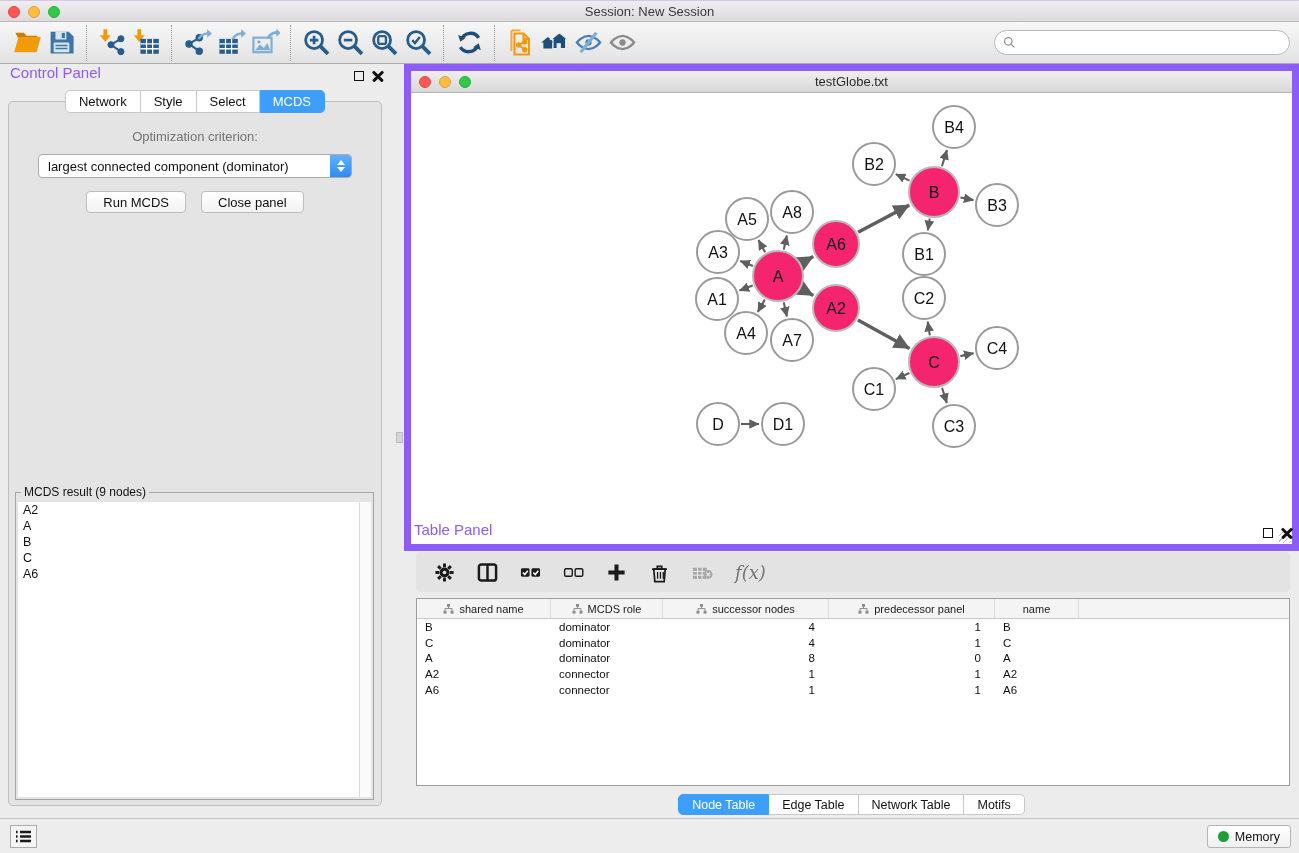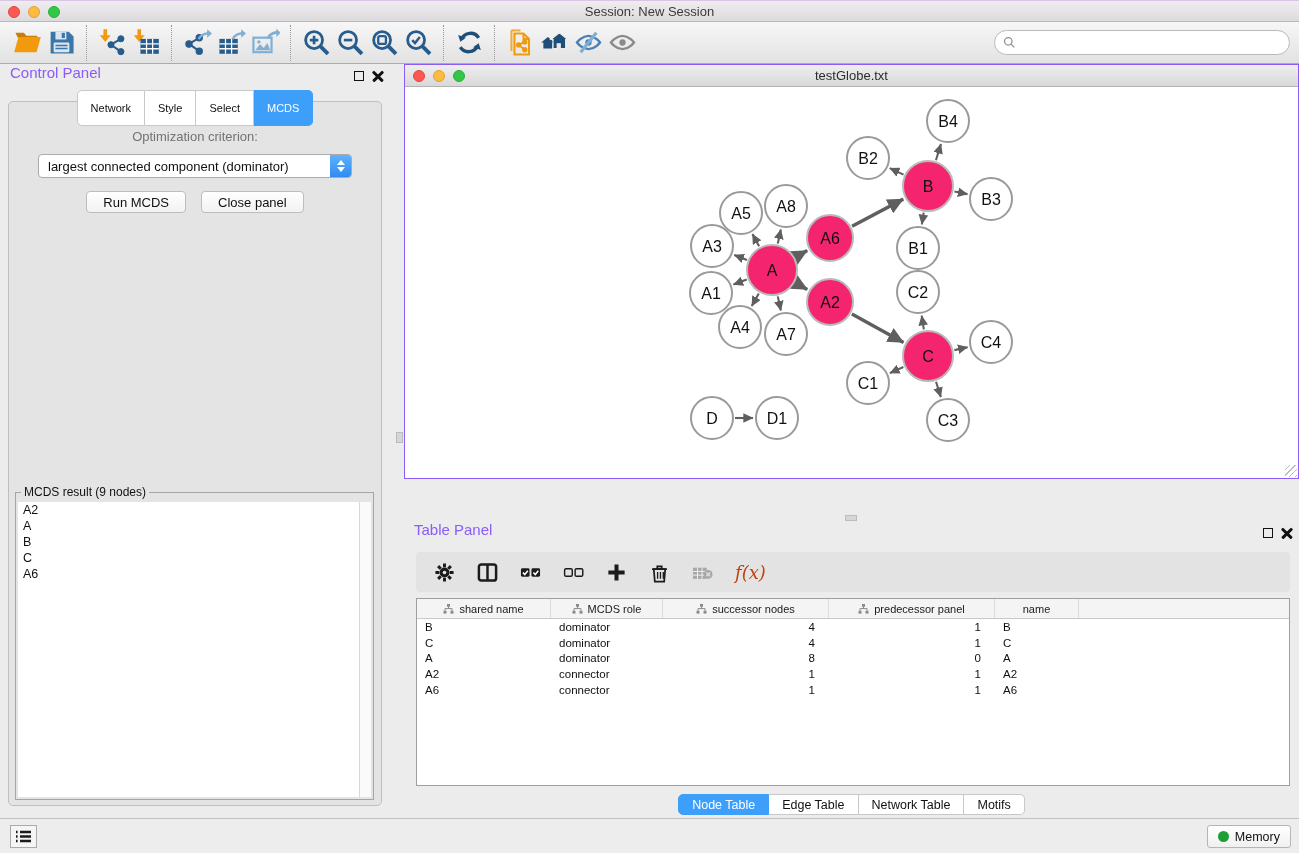--- a/index.html
+++ b/index.html
@@ -37,22 +37,22 @@
   .panel-head { position:relative; height:26px; }
   .panel-head .ptitle { position:absolute; left:10px; top:0; font-size:15px; color:#8b5cf6; }
   .panel-btns { position:absolute; right:6px; top:6px; display:flex; gap:8px; align-items:center; }
   .float-btn { width:10px; height:10px; border:1.6px solid #111; background:transparent; }
   .close-x { width:12px; height:12px; position:relative; }
   .close-x:before, .close-x:after { content:""; position:absolute; left:-1px; top:5px;
     width:14px; height:2.6px; background:#111; border-radius:1px; }
   .close-x:before { transform:rotate(45deg); } .close-x:after { transform:rotate(-45deg); }
 
   .seg-tabs { display:flex; justify-content:center; position:relative; z-index:2; }
-  .seg-tab { height:36px; background:#fff; border:1px solid #C8C8C8; border-left:none;
-    font-size:11px; color:#111; display:flex; align-items:center; justify-content:center;
+  .seg-tab { height:23px; background:#fff; border:1px solid #C8C8C8; border-left:none;
+    font-size:13px; color:#111; display:flex; align-items:center; justify-content:center;
     padding:0 13px; cursor:default; }
   .seg-tab:first-child { border-left:1px solid #C8C8C8; border-radius:5px 0 0 5px; }
   .seg-tab:last-child { border-radius:0 5px 5px 0; }
   .seg-tab.active { background:#3E9FFB; border-color:#3E9FFB; color:#fff; }
 
   .tab-pane { position:absolute; left:8px; right:8px; top:37px; bottom:12px;
     background:#E4E4E4; border:1px solid #BFBFBF; border-radius:5px; }
   .opt-label { text-align:center; margin-top:27px; font-size:13px; color:#737373; }
   .dropdown { margin:10px auto 0; width:314px; height:24px; background:#fff;
     border:1px solid #ABABAB; border-radius:4px; display:flex; align-items:center; position:relative; }
@@ -69,22 +69,22 @@
   .groupbox { position:absolute; left:6px; right:7px; top:390px; bottom:5px;
     border:1px solid #A5A5A5; }
   .groupbox .gb-title { position:absolute; left:5px; top:-8px; font-size:12px; color:#111;
     background:#E4E4E4; padding:0 3px; }
   .gb-list { position:absolute; left:2px; top:9px; bottom:2px; right:13px; background:#fff;
     border-right:1px solid #D8D8D8; overflow:hidden; }
   .gb-scroll { position:absolute; top:9px; bottom:2px; right:2px; width:11px; background:#FAFAFA; }
   .gb-item { font-size:12.5px; color:#111; line-height:16px; padding-left:5px; }
 
   
-  .net-window { position:absolute; left:404px; top:64px; width:895px; height:415px;
-    background:#8b5cf6; border:1px solid #8b5cf6; }
+  .net-window { position:absolute; left:404px; top:64px; width:895px; height:487px;
+    background:#8b5cf6; border:7px solid #8b5cf6; }
   .net-titlebar { position:relative; height:22px;
     background:linear-gradient(#EFEFEF,#D8D8D8); border-bottom:1px solid #B3B3B3; }
   .net-titlebar .title { position:absolute; left:0; right:0; top:3px; text-align:center;
     font-size:13px; color:#2b2b2b; }
   .net-canvas { position:absolute; left:0; top:22px; right:0; bottom:0; background:#fff; overflow:hidden; }
   .net-canvas svg { display:block; }
   .resize-grip { position:absolute; right:1px; bottom:1px; width:12px; height:12px;
     background:repeating-linear-gradient(135deg, transparent 0 3px, #BBB 3px 4px); }
 
   
@@ -92,21 +92,21 @@
     background:#D6D6D6; border:1px solid #BBB; }
   .hgrip { position:absolute; left:845px; top:515px; width:12px; height:6px;
     background:#D6D6D6; border:1px solid #BBB; }
 
   
   .table-panel { position:absolute; left:404px; top:521px; width:895px; height:297px; }
   .tp-toolbar { margin:5px 9px 0 12px; height:40px; background:#E3E3E3; border-radius:4px;
     display:flex; align-items:center; gap:22px; padding-left:18px; }
   .tt-icon { display:flex; align-items:center; justify-content:center; }
   .tt-icon svg { display:block; }
-  .fx { font-family:"DejaVu Serif", serif; font-style:italic; font-size:18px; color:#c2410c; }
+  .fx { font-family:"DejaVu Serif", serif; font-style:italic; font-size:18px; color:#737373; }
 
   .data-table { margin:6px 9px 0 12px; height:188px; background:#fff; border:1px solid #9E9E9E;
     overflow:hidden; font-size:11.5px; }
   .dt-head { display:flex; height:20px; background:#F4F4F4; border-bottom:1px solid #C9C9C9; }
   .dt-hcell { display:flex; align-items:center; justify-content:center; gap:5px;
     border-right:1px solid #DCDCDC; color:#1b1b1b; font-size:11px; }
   .dt-row { display:flex; height:15.7px; align-items:center; }
   .dt-cell { color:#101010; white-space:nowrap; overflow:hidden; }
 
   .tp-tabs { display:flex; justify-content:center; margin-top:8px; }

